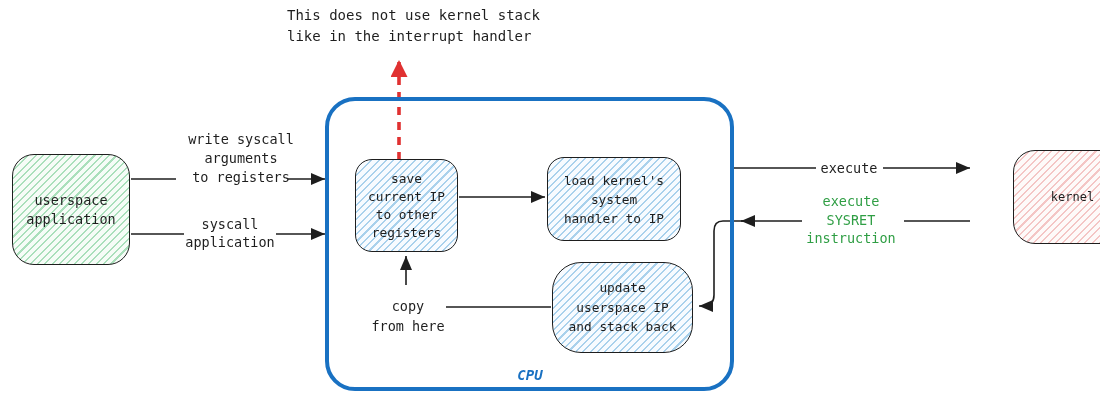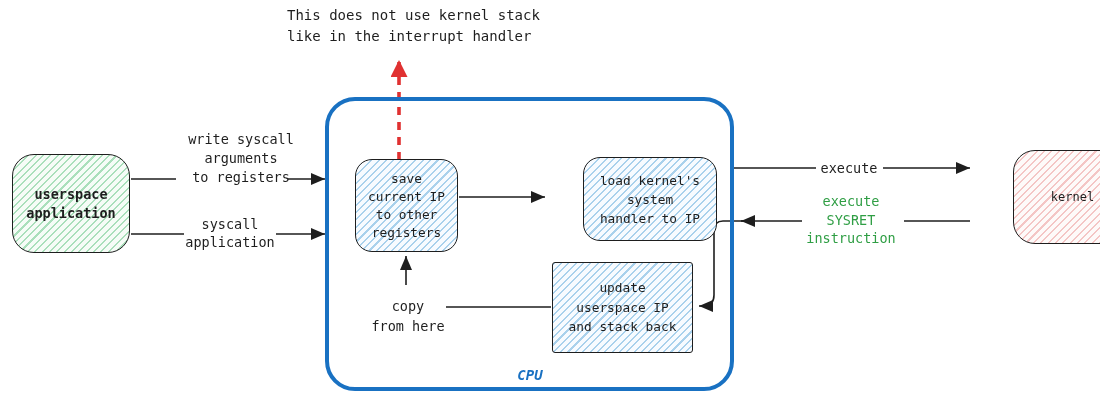--- a/index.html
+++ b/index.html
@@ -20,29 +20,29 @@
   }
   .hatch-green{
     background:repeating-linear-gradient(135deg,#aadfbb 0 1.5px,#f6fcf7 1.5px 5.2px);
   }
   .hatch-blue{
     background:repeating-linear-gradient(135deg,#a9d1ec 0 1.5px,#f7fbff 1.5px 5.2px);
   }
   .hatch-pink{
     background:repeating-linear-gradient(135deg,#f4c6c5 0 1.5px,#fefaf9 1.5px 5.2px);
   }
-  .node.userspace{left:12px;top:154px;width:118px;height:99px;border-radius:22px;
-    font-size:13.5px;line-height:19px;font-weight:bold;}
+  .node.userspace{left:12px;top:154px;width:118px;height:111px;border-radius:22px;
+    font-size:13.5px;line-height:19px;}
   .node.kernel{left:971px;top:150px;width:119px;height:94px;border-radius:22px;
     font-size:12px;line-height:19px;margin-left:42px;}
   .node.save{left:355px;top:159px;width:103px;height:93px;border-radius:17px;
     font-size:12.8px;line-height:18px;}
   .node.load{left:547px;top:157px;width:134px;height:84px;border-radius:17px;
-    font-size:12.8px;line-height:19px;margin-left:36px;}
-  .node.update{left:552px;top:262px;width:141px;height:91px;border-radius:3px;
+    font-size:12.8px;line-height:19px;}
+  .node.update{left:552px;top:262px;width:141px;height:91px;border-radius:29px;
     font-size:12.8px;line-height:19.5px;}
   .lbl{
     position:absolute;white-space:pre-line;text-align:center;z-index:4;
     font-size:13.5px;line-height:19px;transform:translateX(-50%);
   }
   .lbl.note{left:287px;top:5px;transform:none;text-align:left;font-size:14px;line-height:20.5px;}
   .lbl.write-args{left:231px;top:130px;margin-left:10px;}
   .lbl.syscall{left:230px;top:216px;line-height:17.5px;}
   .lbl.execute{left:849px;top:159px;line-height:18px;}
   .lbl.sysret{left:851px;top:192px;line-height:18.5px;color:#2f9e44;}

